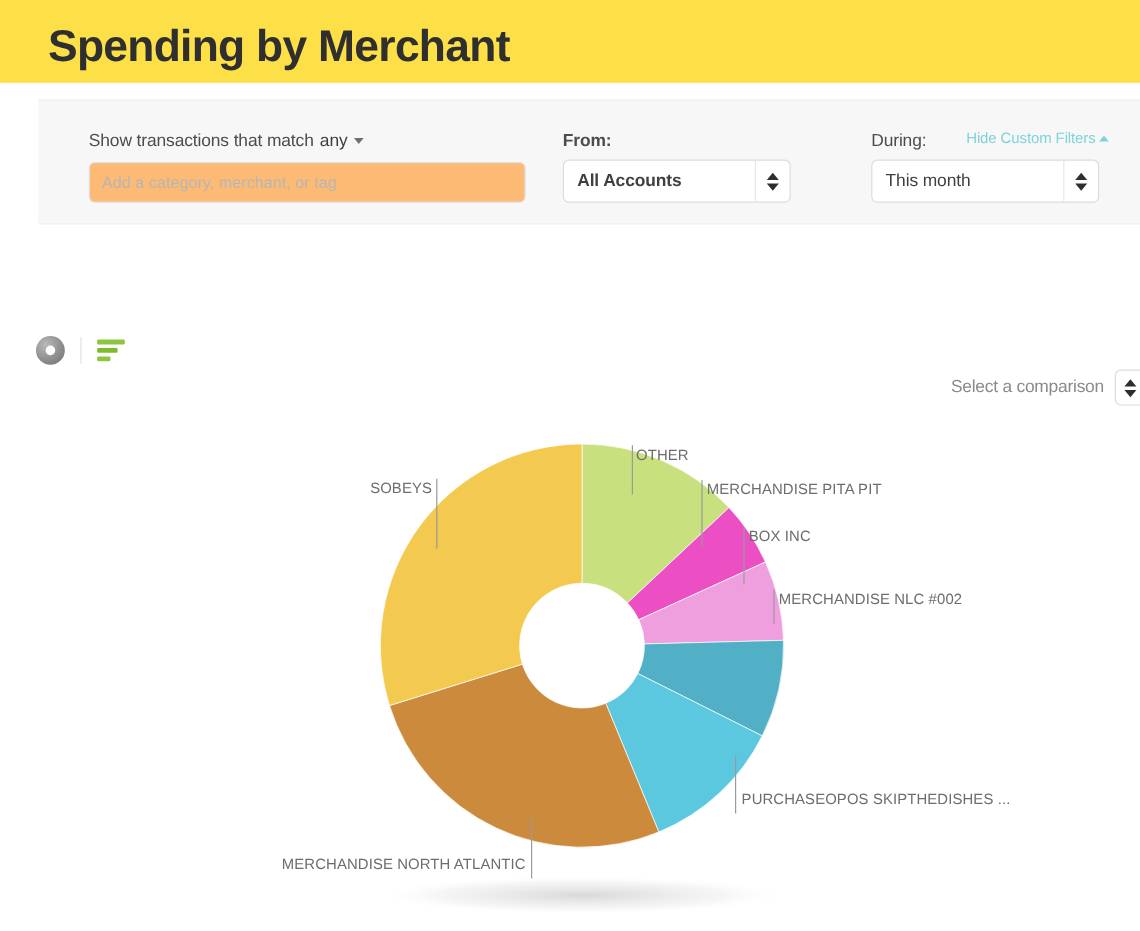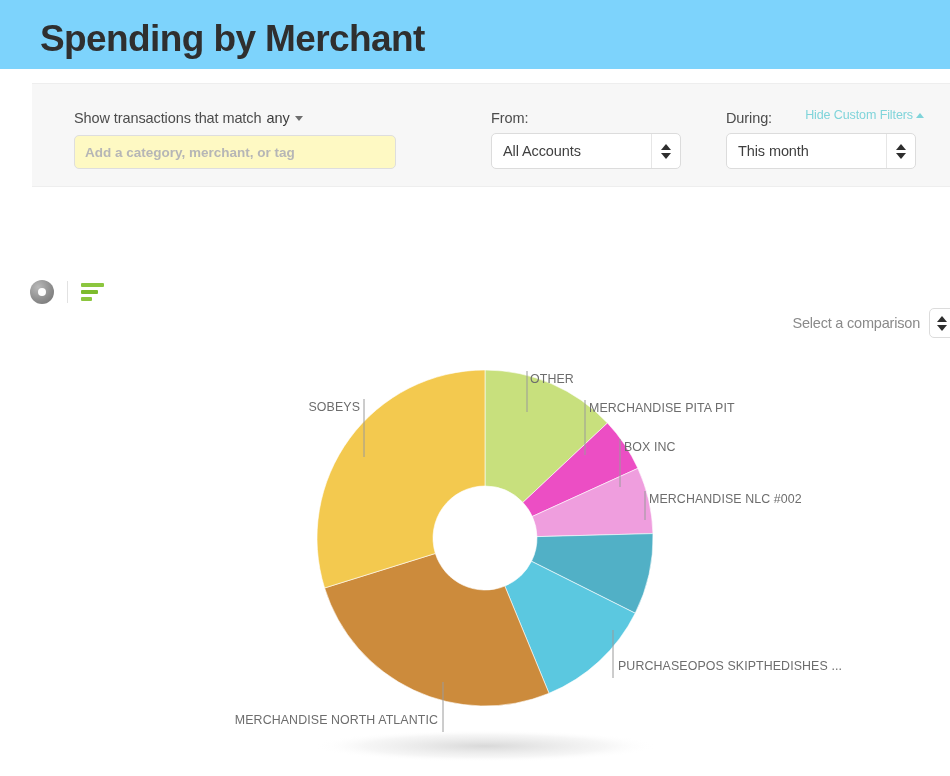--- a/index.html
+++ b/index.html
@@ -12,21 +12,21 @@
     background: #ffffff;
     font-family: "Liberation Sans", sans-serif;
     color: #3a3a3a;
     overflow: hidden;
     position: relative;
   }
 
   
   .page-header {
     padding: 18px 0 10px 40px;
-    background: #7dd3fc;
+    background: #fde047;
   }
   .page-title {
     font-size: 37px;
     font-weight: bold;
     letter-spacing: -0.6px;
     color: #2f2f2f;
     line-height: 1.12;
     margin: 0;
   }
   .page-subtitle {
@@ -70,32 +70,31 @@
     display: inline-block;
     width: 0; height: 0;
     border-left: 4.5px solid transparent;
     border-right: 4.5px solid transparent;
     border-top: 5px solid #6e6e6e;
     position: relative;
     top: -2px;
     cursor: pointer;
   }
   .text-input {
-    width: 322px;
+    width: 364px;
     height: 34px;
     box-sizing: border-box;
     border: 1px solid #dedede;
     border-radius: 5px;
-    background: #fef9c3;
+    background: #fdba74;
     padding: 0 10px;
     font-size: 13.5px;
     font-family: "Liberation Sans", sans-serif;
     color: #4a4a4a;
     outline: none;
-    font-weight: bold;
   }
   .text-input::placeholder { color: #b6b6b6; }
 
   .select-wrap {
     position: relative;
     width: 190px;
     height: 36px;
     border: 1px solid #dcdcdc;
     border-radius: 5px;
     background: #ffffff;
@@ -259,21 +258,21 @@
 
   <div class="filter-group" style="left:42px; top:26px;">
     <div class="match-row">
       <span class="filter-label" style="margin:0;">Show transactions that match</span>
       <span class="match-value">any</span>
       <span class="caret-down"></span>
     </div>
     <input class="text-input" style="margin-top: 9px;" placeholder="Add a category, merchant, or tag">
   </div>
 
-  <div class="filter-group" style="left:459px; top:26px;">
+  <div class="filter-group" style="left:437px; top:26px;font-weight:bold;">
     <div class="filter-label">From:</div>
     <div class="select-wrap">
       <span class="select-value">All Accounts</span>
       <span class="stepper">
         <i class="up"></i>
           <i class="down"></i>
       </span>
     </div>
   </div>
 

